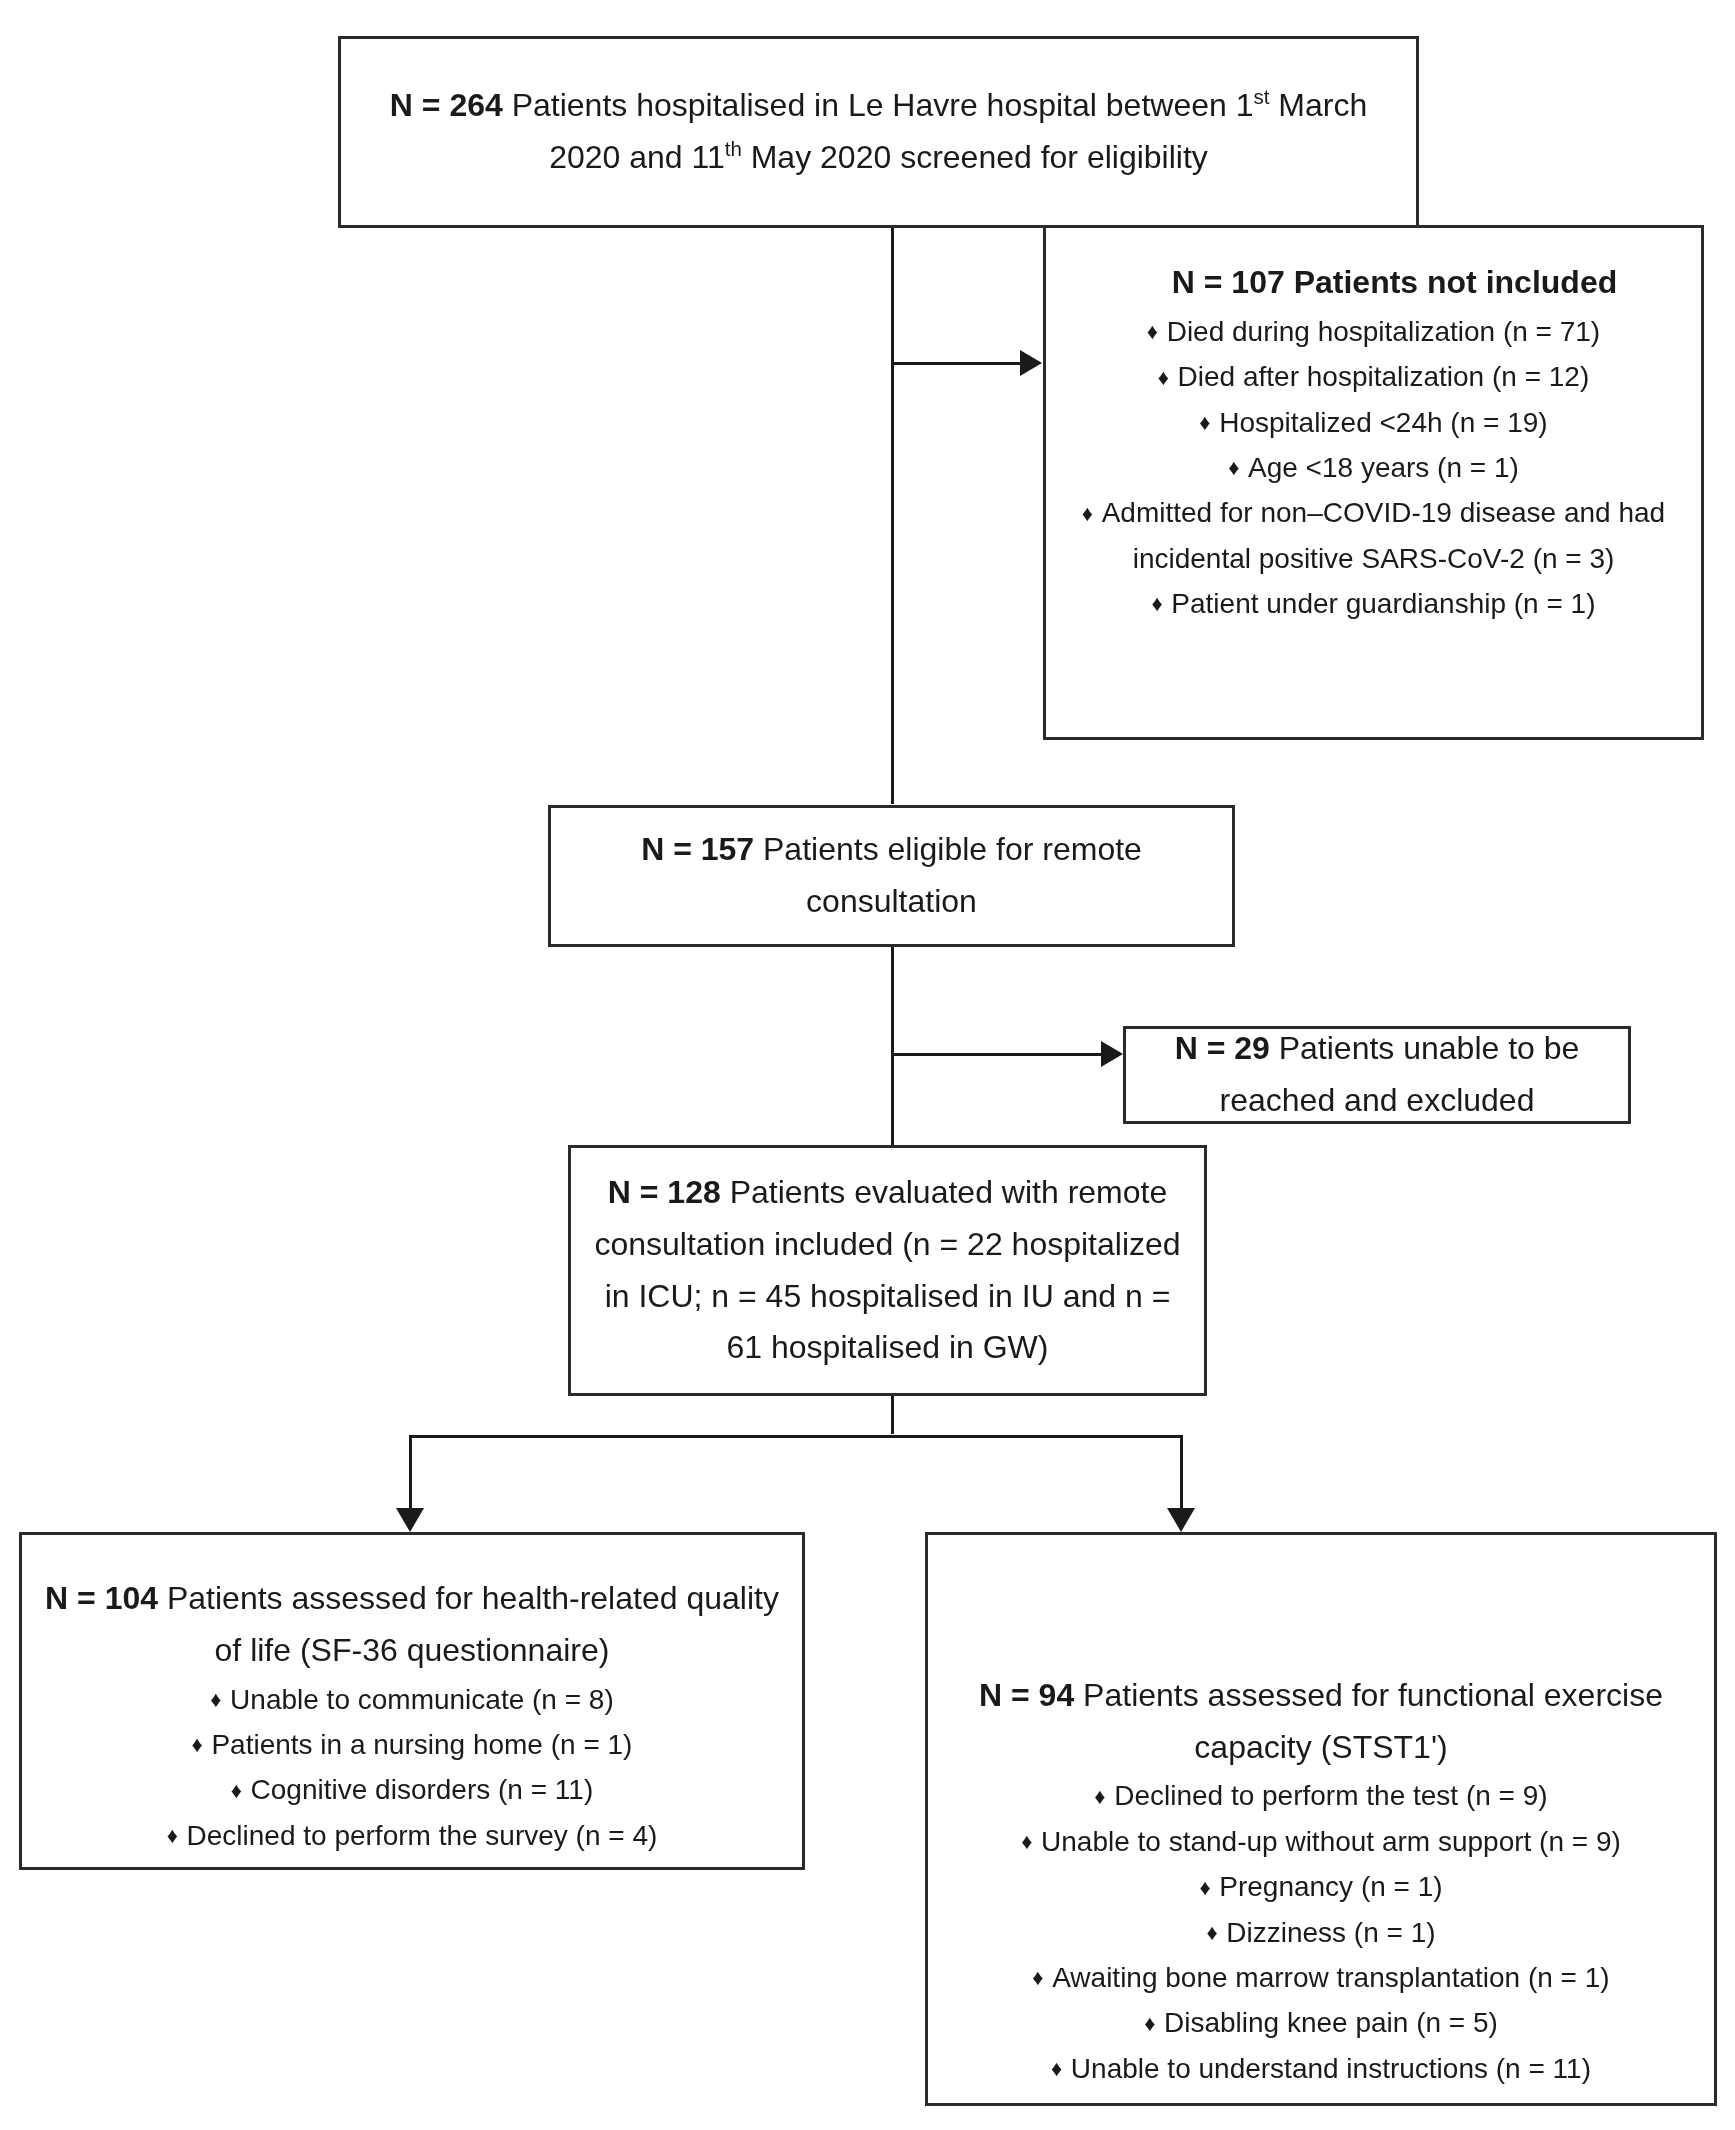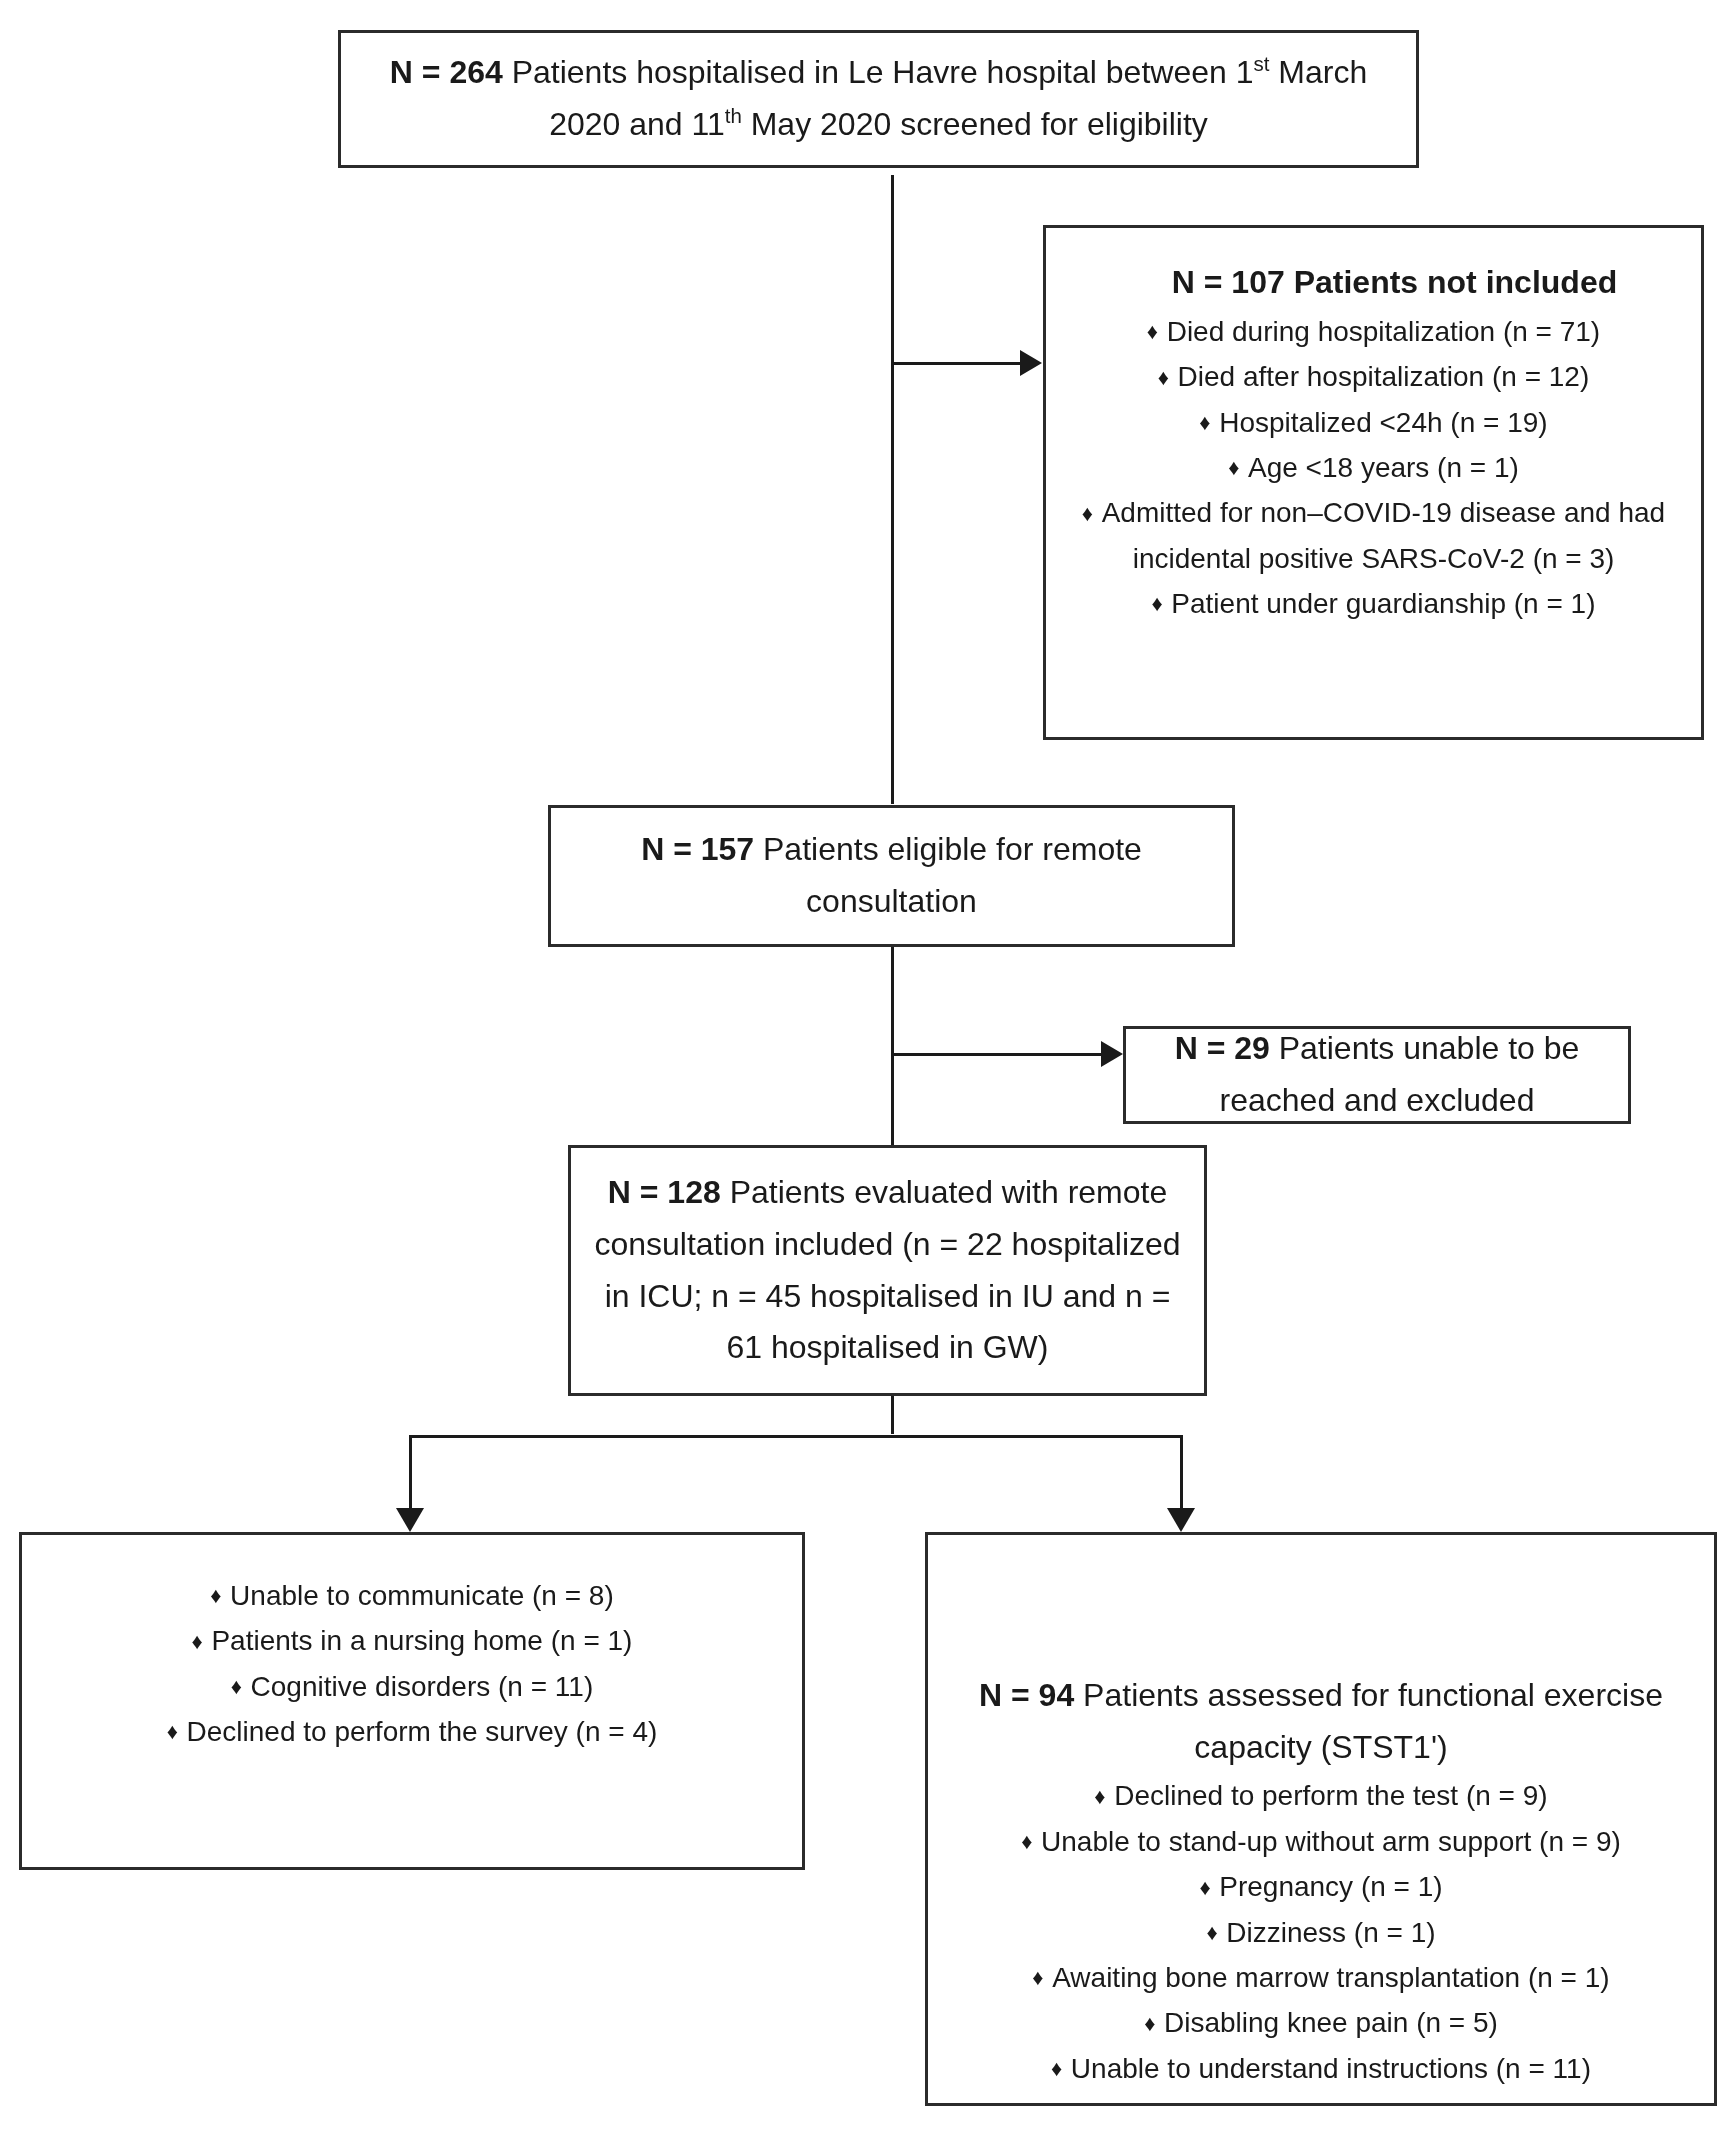--- a/index.html
+++ b/index.html
@@ -60,21 +60,21 @@
     border-right:14.6px solid transparent;
     border-top:24px solid #1a1a1a;
     z-index:2;
   }
 </style>
 </head>
 <body>
 
 <div id="canvas">
 
-  <div class="box" style="left:338px;top:30px;width:1081px;height:138px;">
+  <div class="box" style="left:338px;top:36px;width:1081px;height:192px;">
     <div class="line1"><span class="b">N = 264</span><span> Patients hospitalised in Le Havre hospital between 1</span><span class="sup">st</span><span> March 2020 and 11</span><span class="sup">th</span><span> May 2020 screened for eligibility</span></div>
   </div>
 
   <div class="box" style="left:1043px;top:225px;width:661px;height:515px;justify-content:flex-start;padding-top:29px;">
     <div class="line1" style="font-weight:bold;margin-left:42px;"><span class="b">N = 107</span><span style="font-weight:bold;"> Patients not included</span></div>
     <ul class="bullets">
       <li>Died during hospitalization (n = 71)</li>
       <li>Died after hospitalization (n = 12)</li>
       <li>Hospitalized &lt;24h (n = 19)</li>
       <li>Age &lt;18 years (n = 1)</li>
@@ -89,20 +89,21 @@
 
   <div class="box" style="left:1123px;top:1006px;width:508px;height:98px;margin-top:20px;">
     <div class="line1"><span class="b">N = 29</span><span> Patients unable to be reached and excluded</span></div>
   </div>
 
   <div class="box" style="left:568px;top:1145px;width:639px;height:251px;">
     <div class="line1"><span class="b">N = 128</span><span> Patients evaluated with remote consultation included (n = 22 hospitalized in ICU; n = 45 hospitalised in IU and n = 61 hospitalised in GW)</span></div>
   </div>
 
   <div class="box" style="left:19px;top:1532px;width:786px;height:338px;justify-content:flex-start;padding-top:38px;">
+    <div class="line1"><span class="b">N = 104</span><span> Patients assessed for health-related quality of life (SF-36 questionnaire)</span></div>
     <ul class="bullets">
       <li>Unable to communicate (n = 8)</li>
       <li>Patients in a nursing home (n = 1)</li>
       <li>Cognitive disorders (n = 11)</li>
       <li>Declined to perform the survey (n = 4)</li>
     </ul>
   </div>
 
   <div class="box" style="left:925px;top:1532px;width:792px;height:574px;justify-content:flex-end;padding-top:38px;">
     <div class="line1"><span class="b">N = 94</span><span> Patients assessed for functional exercise capacity (STST1')</span></div>

